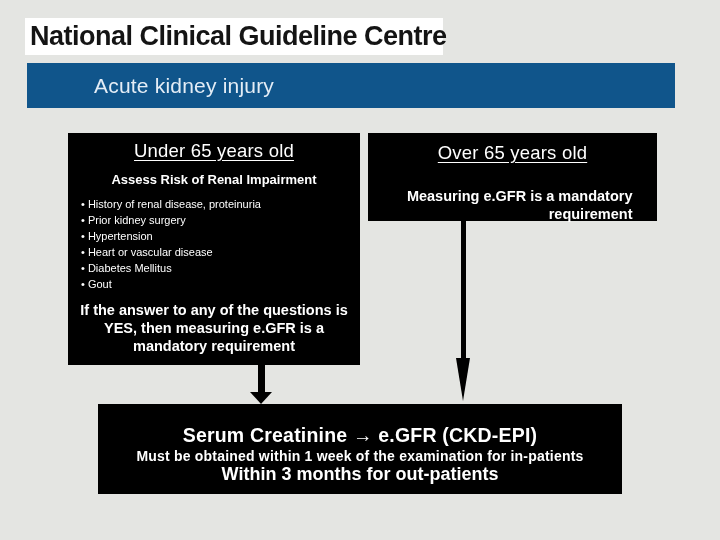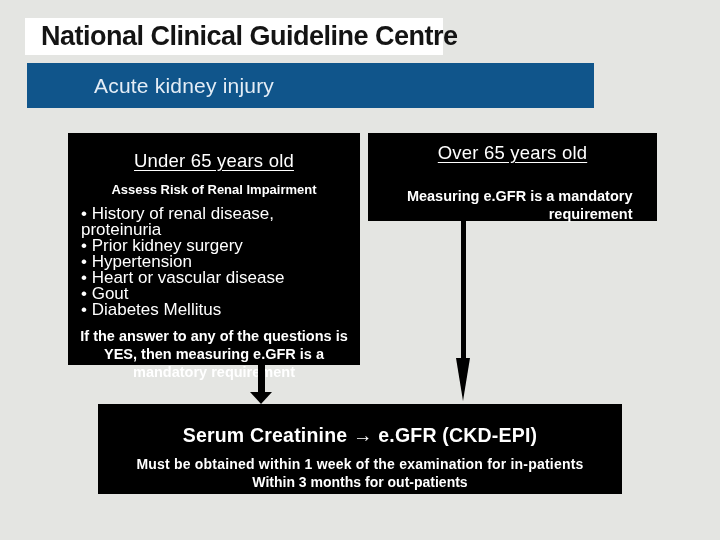--- a/index.html
+++ b/index.html
@@ -23,41 +23,41 @@
 
   
   .org-band{
     position:absolute;left:25px;top:18px;width:418px;height:37px;
     background:var(--band-bg);
     display:flex;align-items:center;
   }
   .org-band .org-title{
     color:var(--org-text);
     font-size:27px;font-weight:bold;letter-spacing:-0.5px;
-    padding-left:16px;white-space:nowrap;
+    padding-left:5px;white-space:nowrap;
   }
   .title-bar{
-    position:absolute;left:27px;top:63px;width:567px;height:45px;
+    position:absolute;left:27px;top:63px;width:648px;height:45px;
     background:var(--accent);
     display:flex;align-items:center;
   }
   .title-bar .slide-title{
     color:var(--bar-text);
     font-size:21px;letter-spacing:0.2px;
     padding-left:67px;white-space:nowrap;
   }
 
   
   .fc-box{
     position:absolute;
     background:var(--box-bg);
     color:var(--box-text);
     box-sizing:border-box;
   }
-  .box-under65{left:68px;top:133px;width:292px;height:232px;padding:16px 10px;}
+  .box-under65{left:68px;top:133px;width:292px;height:232px;padding:6px 10px;}
   .box-over65{left:368px;top:133px;width:289px;height:88px;padding:8px 4px;}
   .box-result{left:98px;top:404px;width:524px;height:90px;padding:19px 8px;}
 
   .fc-title{
     text-align:center;
     font-size:18.5px;
     text-decoration:underline;
     text-underline-offset:3px;
     letter-spacing:0.2px;
     line-height:23px;
@@ -66,21 +66,21 @@
     text-align:center;
     font-weight:bold;
     font-size:13px;
     margin-top:9px;
     line-height:18px;
   }
   .risk-list{
     list-style:none;
     margin:7px 0 0 0;
     padding:0 0 0 3px;
-    font-size:17px;
+    font-size:11px;
     line-height:16px;
   }
   .risk-list li::before{content:"\2022\00a0";}
   .fc-note{
     text-align:center;
     font-weight:bold;
     font-size:14.5px;
     line-height:18px;
     margin-top:9px;
   }
@@ -101,27 +101,26 @@
     font-weight:bold;
     font-size:19.5px;
     line-height:24px;
     letter-spacing:0.2px;
   }
   .result-line1{
     text-align:center;
     font-weight:bold;
     font-size:14px;
     line-height:18px;
-    margin-top:8px;
     letter-spacing:0.2px;
   }
   .result-line2{
     text-align:center;
     font-weight:bold;
-    font-size:14px;
+    font-size:18px;
     line-height:18px;
   }
 
   
   .arrow-part{position:absolute;background:var(--box-bg);}
   .arrow-left-line{left:258px;top:365px;width:7px;height:28px;}
   .arrow-left-head{
     position:absolute;left:250px;top:392px;width:0;height:0;
     border-left:11px solid transparent;
     border-right:11px solid transparent;
@@ -149,22 +148,22 @@
   </div>
 
   <div class="fc-box box-under65">
     <div class="fc-title">Under 65 years old</div>
     <div class="fc-heading">Assess Risk of Renal Impairment</div>
     <ul class="risk-list">
         <li>History of renal disease, proteinuria</li>
         <li>Prior kidney surgery</li>
         <li>Hypertension</li>
         <li>Heart or vascular disease</li>
+        <li>Diabetes Mellitus</li>
         <li>Gout</li>
-        <li>Diabetes Mellitus</li>
       </ul>
     <div class="fc-note"><span>If the answer to any of the questions is </span><span class="yes">YES</span><span>, then measuring e.GFR is a mandatory requirement</span></div>
   </div>
 
   <div class="fc-box box-over65">
     <div class="fc-title">Over 65 years old</div>
     <div class="over65-body">Measuring e.GFR is a mandatory requirement</div>
   </div>
 
   <div class="arrow-part arrow-left-line"></div>

